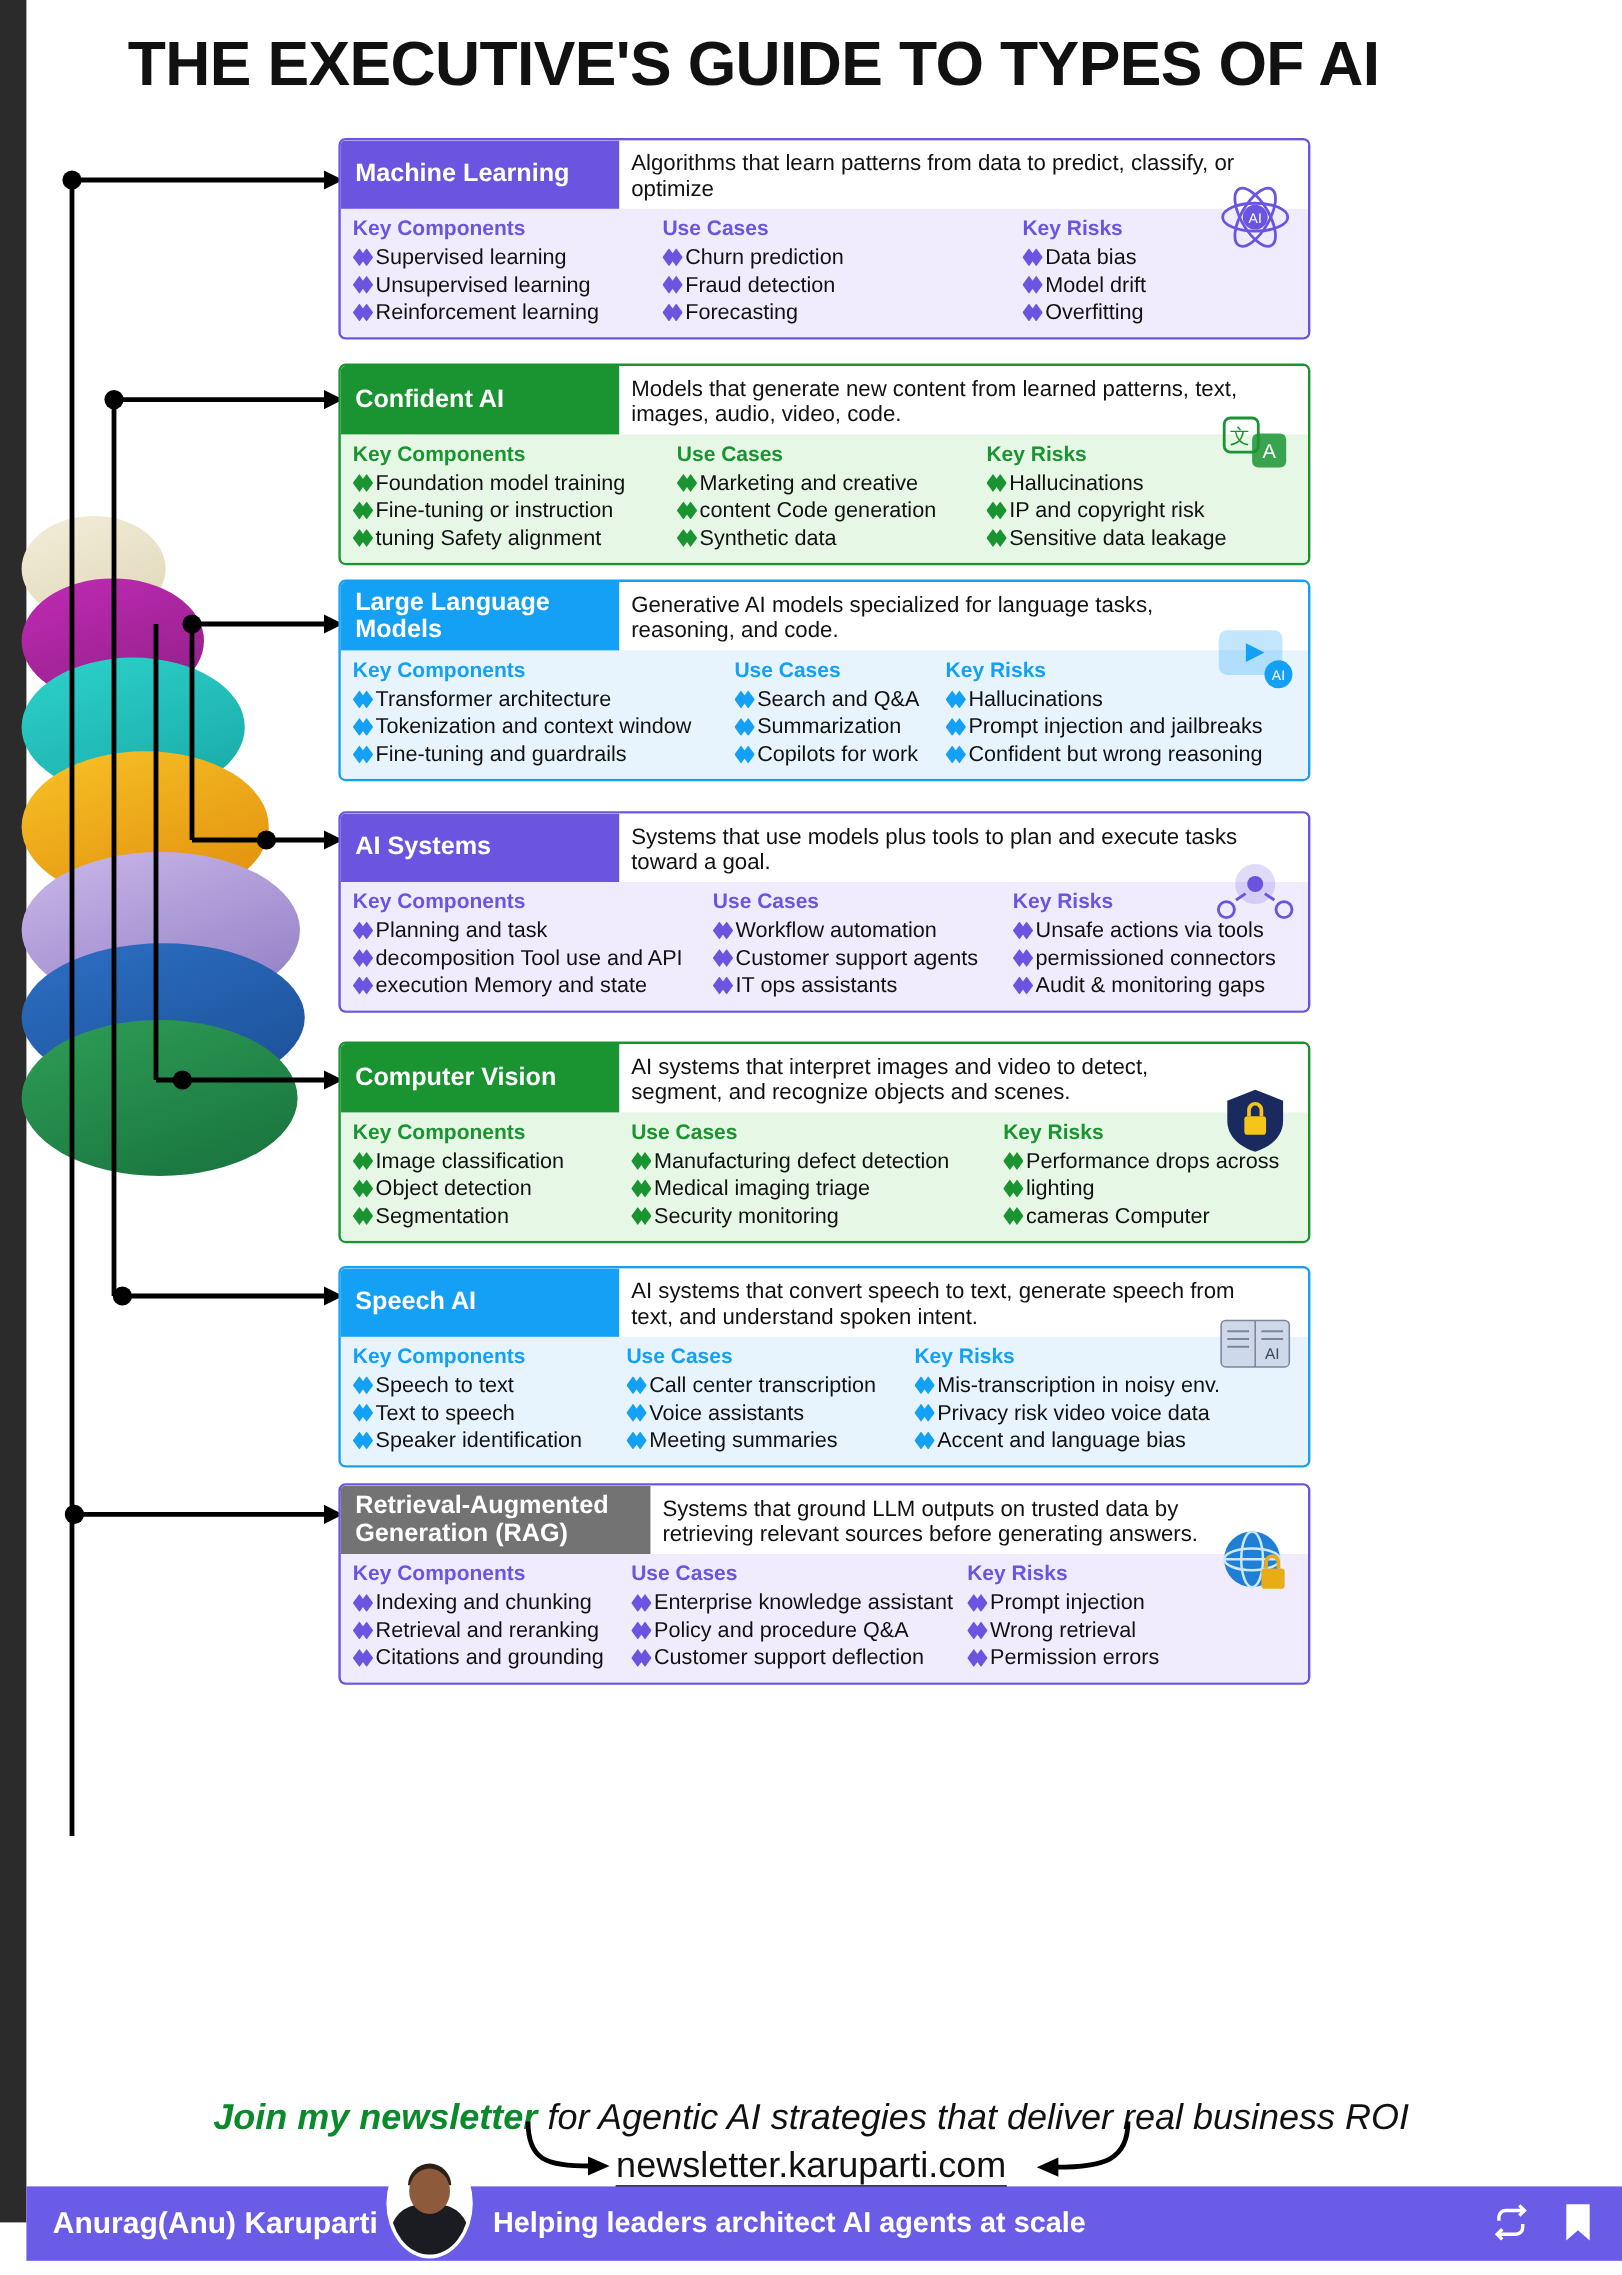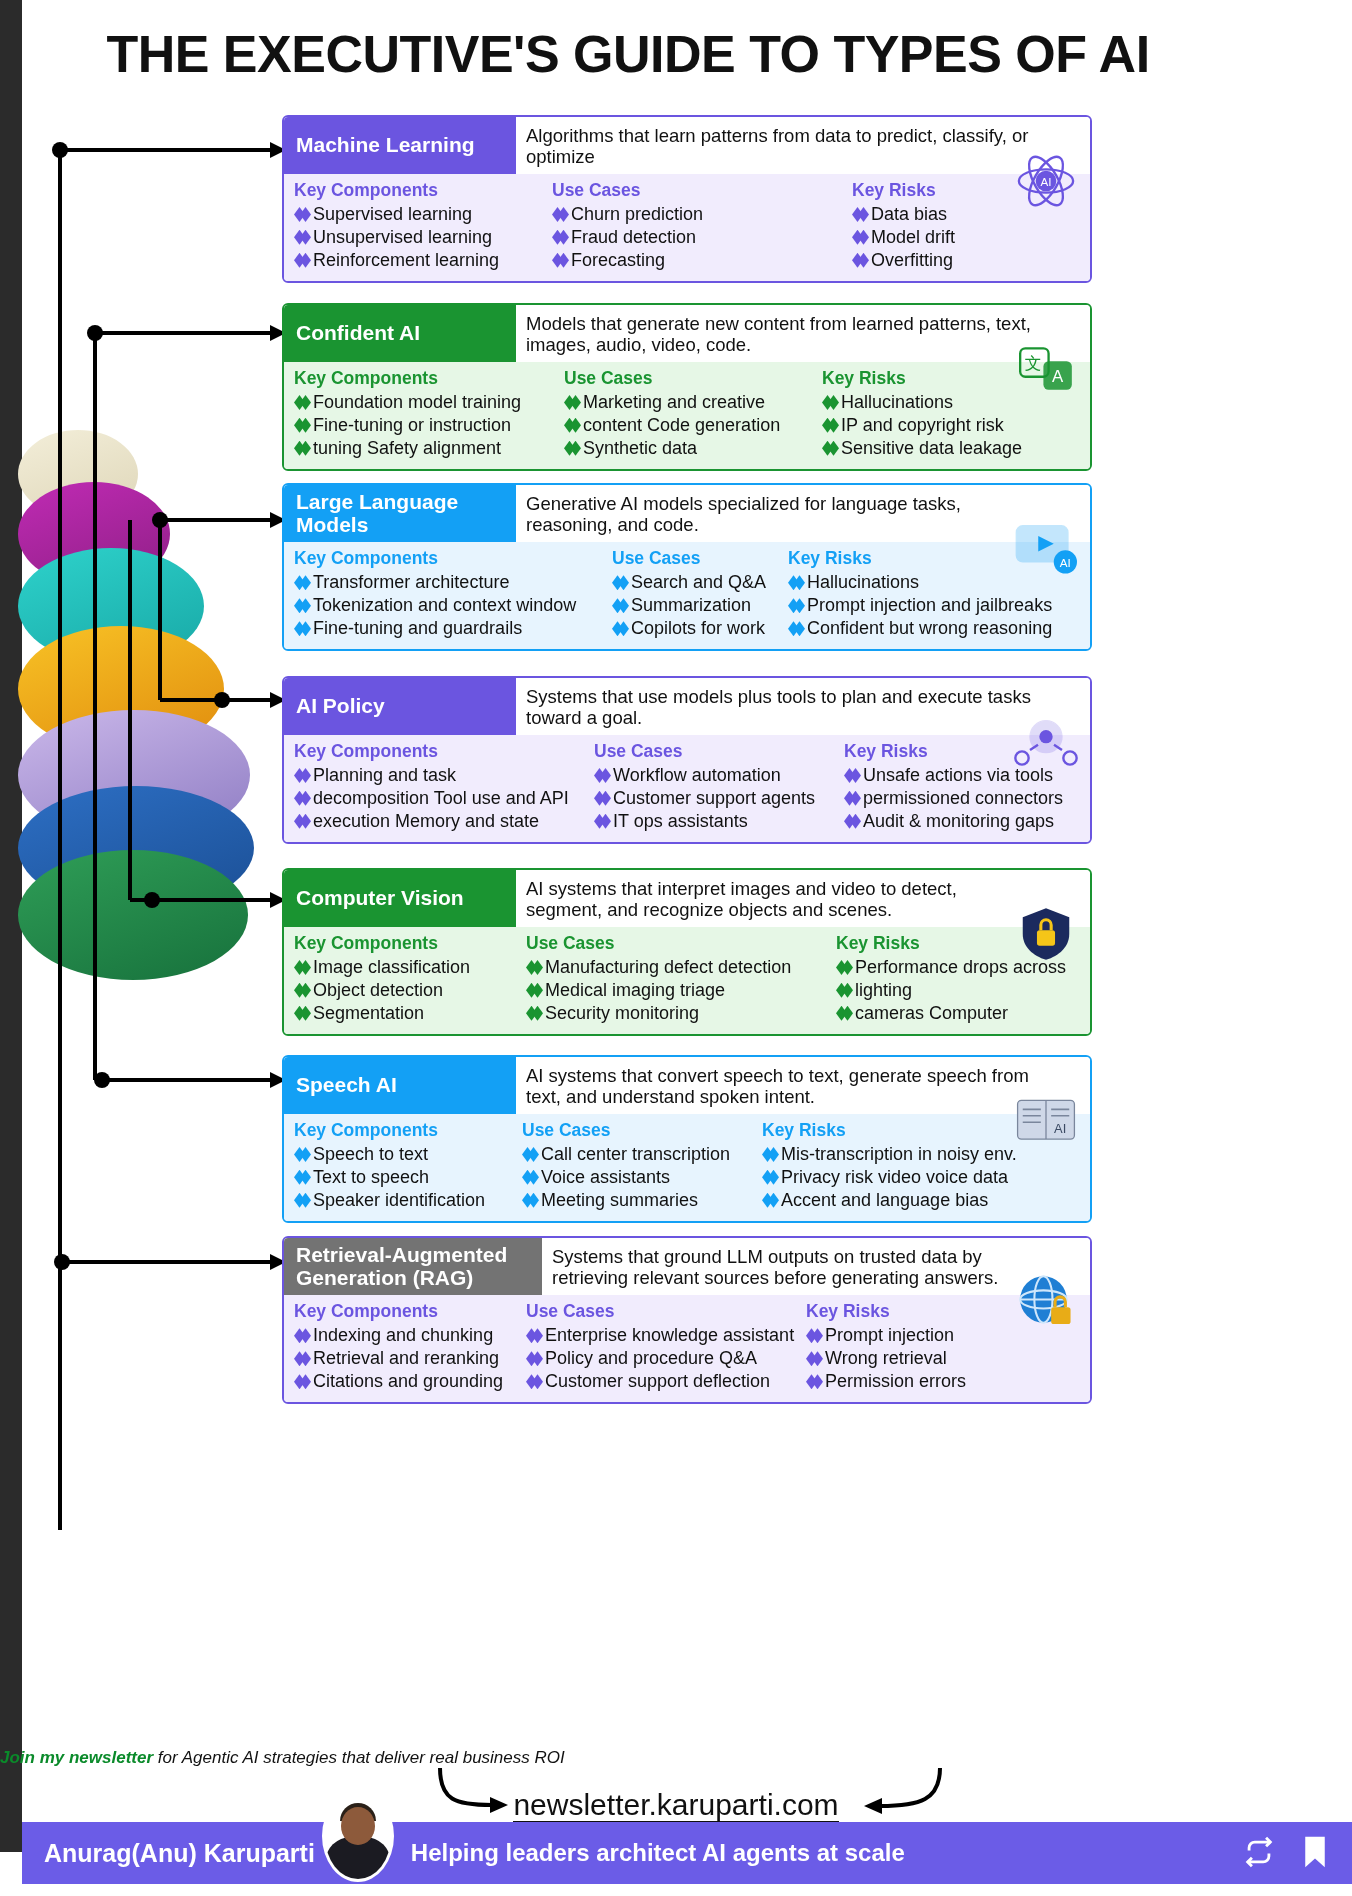--- a/index.html
+++ b/index.html
@@ -146,21 +146,22 @@
     text-align: center;
     font-size: 26px;
     font-style: italic;
     color: #111;
   }
   .follow b { font-style: normal; }
   .follow2 {
     position: absolute;
     left: 0; top: 1748px;
     width: 1352px;
-    font-size: 17px;
+    text-align: center;
+    font-size: 30px;
     font-style: italic;
     color: #111;
   }
   .newsletter-url {
     position: absolute;
     left: 0; top: 1788px;
     width: 1352px;
     text-align: center;
     font-size: 30px;
     color: #111;
@@ -461,21 +462,21 @@
           <svg width="70" height="62" viewBox="0 0 52 48">
             <rect x="3" y="6" width="40" height="28" rx="5" fill="#13a0f5" opacity="0.25" stroke="#13a0f5"></rect>
             <polygon points="20,14 32,20 20,26" fill="#13a0f5"></polygon>
             <circle cx="41" cy="34" r="9" fill="#13a0f5"></circle>
             <text x="41" y="38" font-size="9" fill="#fff" text-anchor="middle" font-family="Liberation Sans">AI</text>
           </svg>
         </div>
       </div>
       <div class="card" style="top: 676px; border-color: rgb(107, 85, 224);">
         <div class="card-top">
-          <div class="card-title" style="background:#6b55e0;flex:0 0 232px;width:232px">AI Policy</div>
+          <div class="card-title" style="background:#6b55e0;flex:0 0 232px;width:232px">AI Systems</div>
           <div class="card-desc">Systems that use models plus tools to plan and execute tasks toward a goal.</div>
         </div>
         <div class="card-body" style="background:#f1ecfd">
           <div class="col" style="flex:0 0 300px;width:300px">
             <div class="col-h" style="color:#6b55e0">Key Components</div>
             <div class="bullet">
               <span class="dia" style="color:#6b55e0"></span>
               <span>Planning and task</span>
             </div>
             <div class="bullet">

